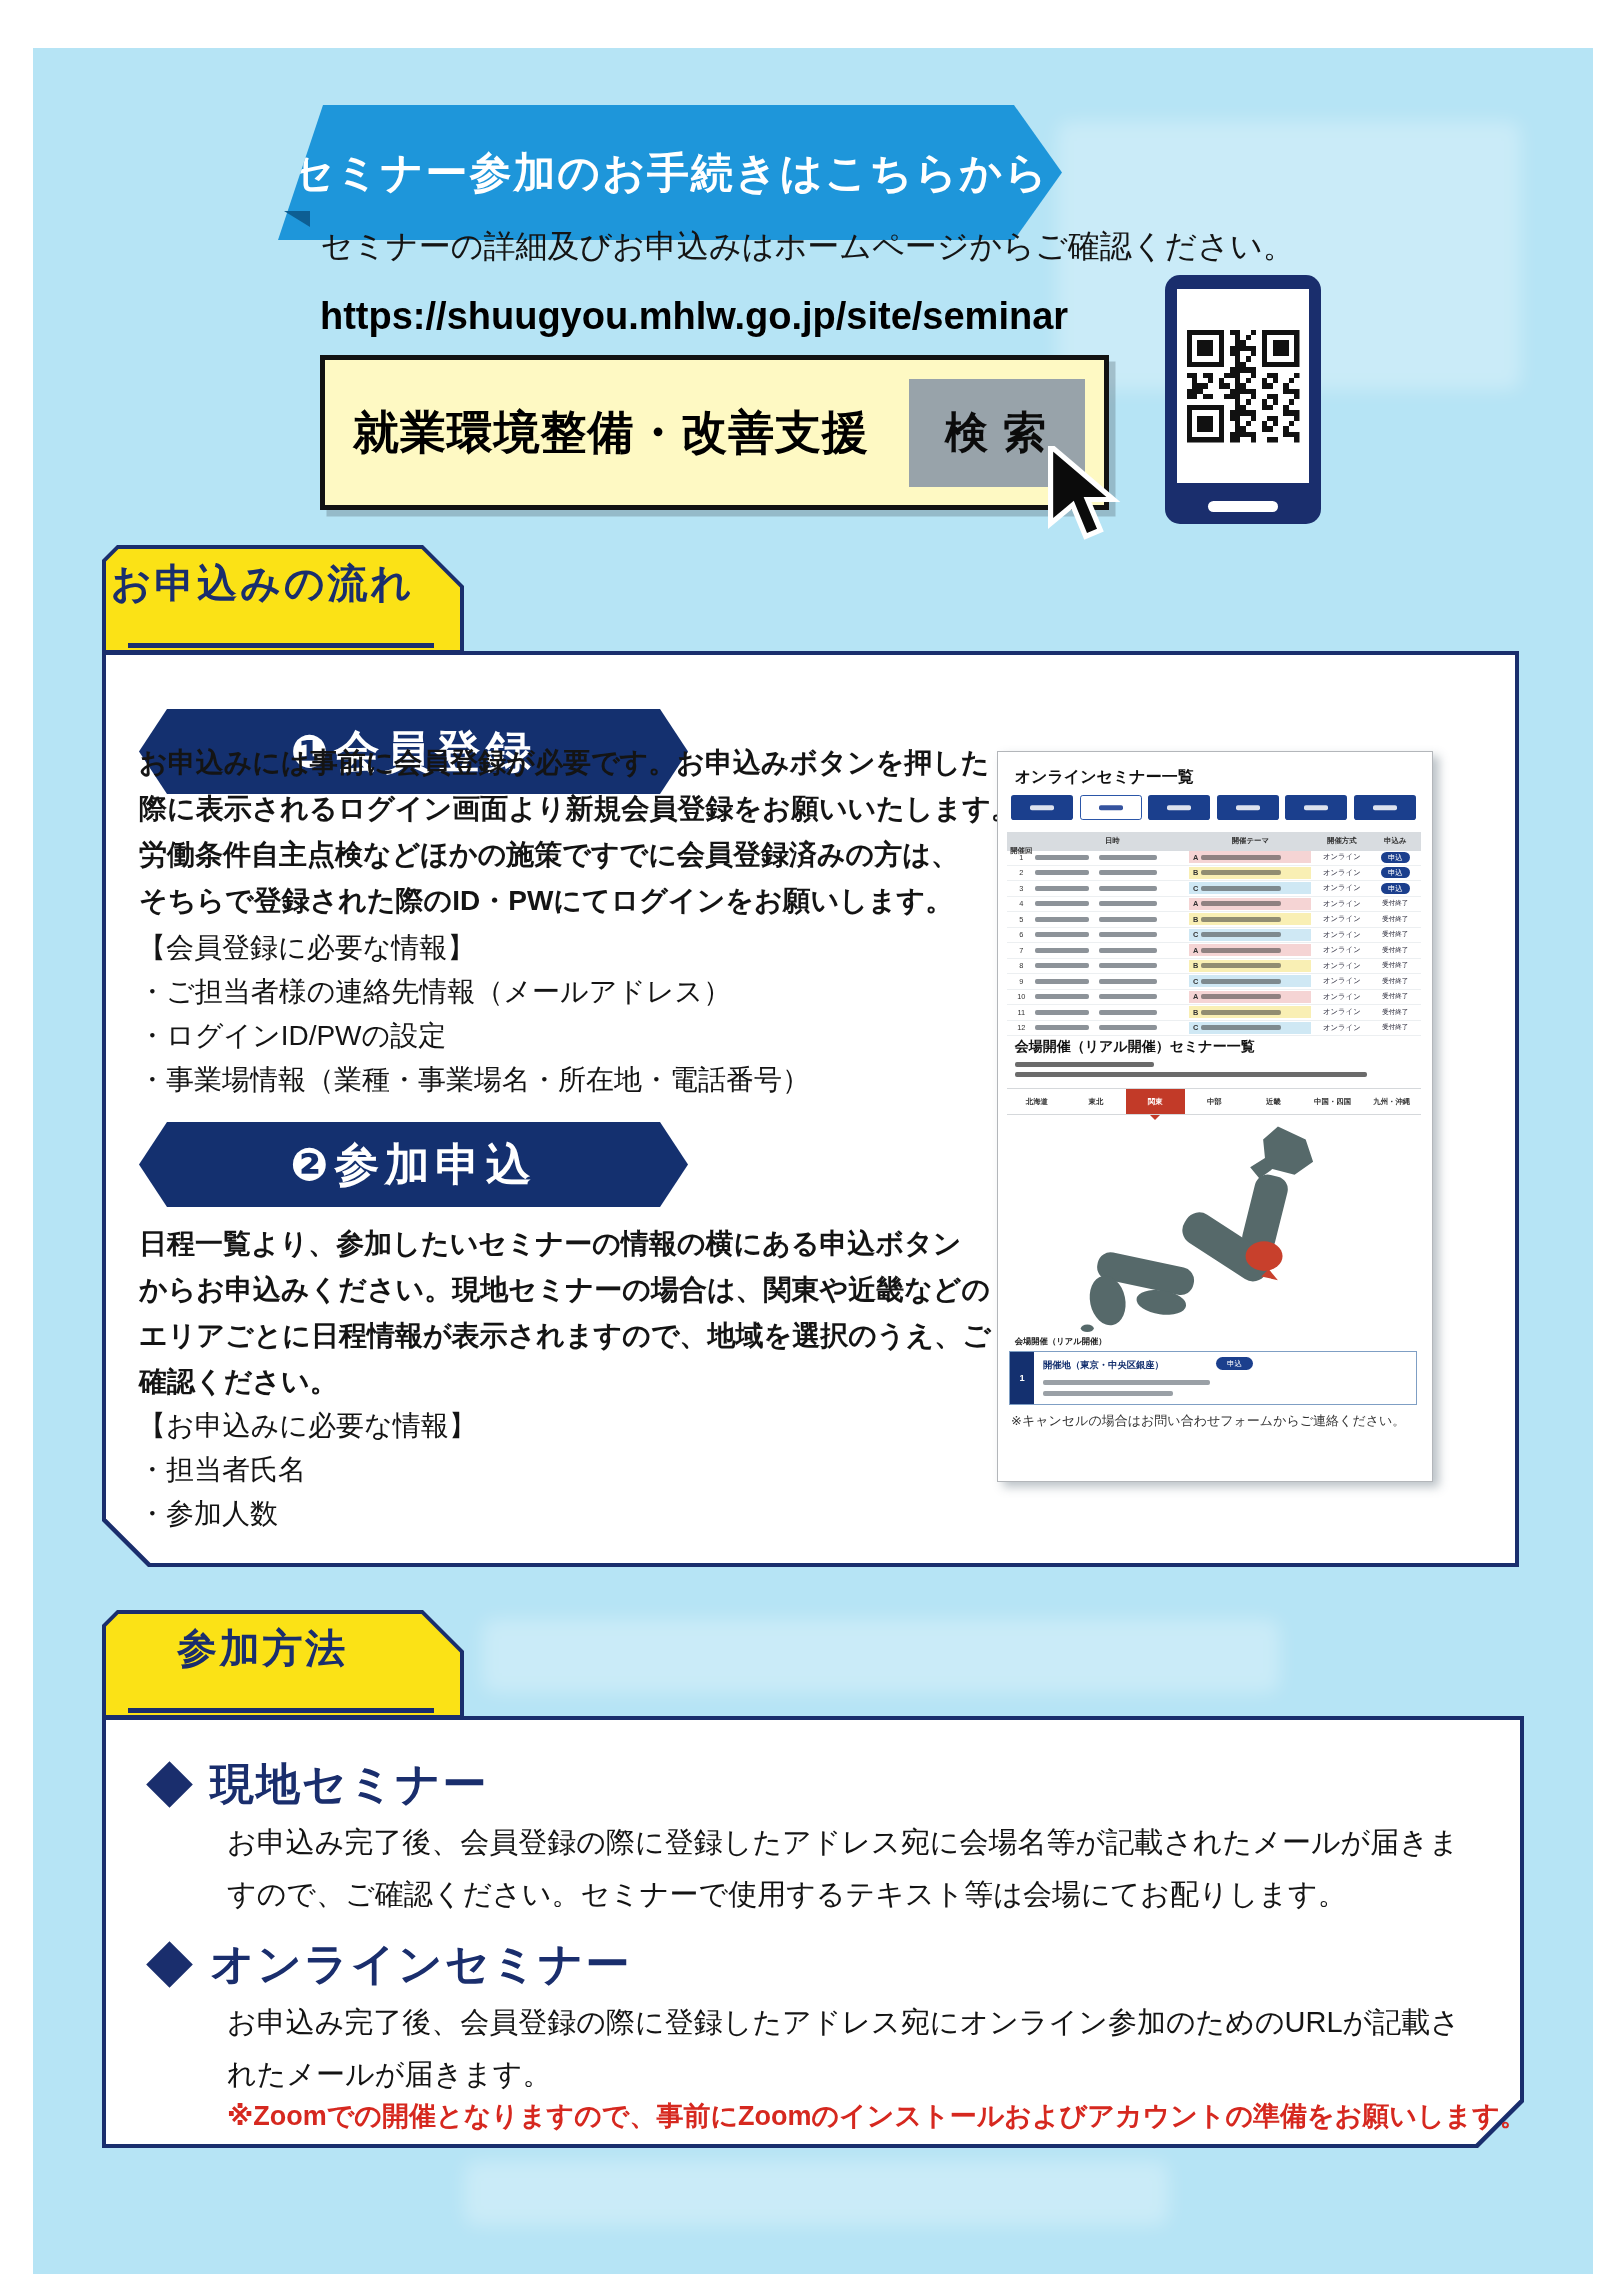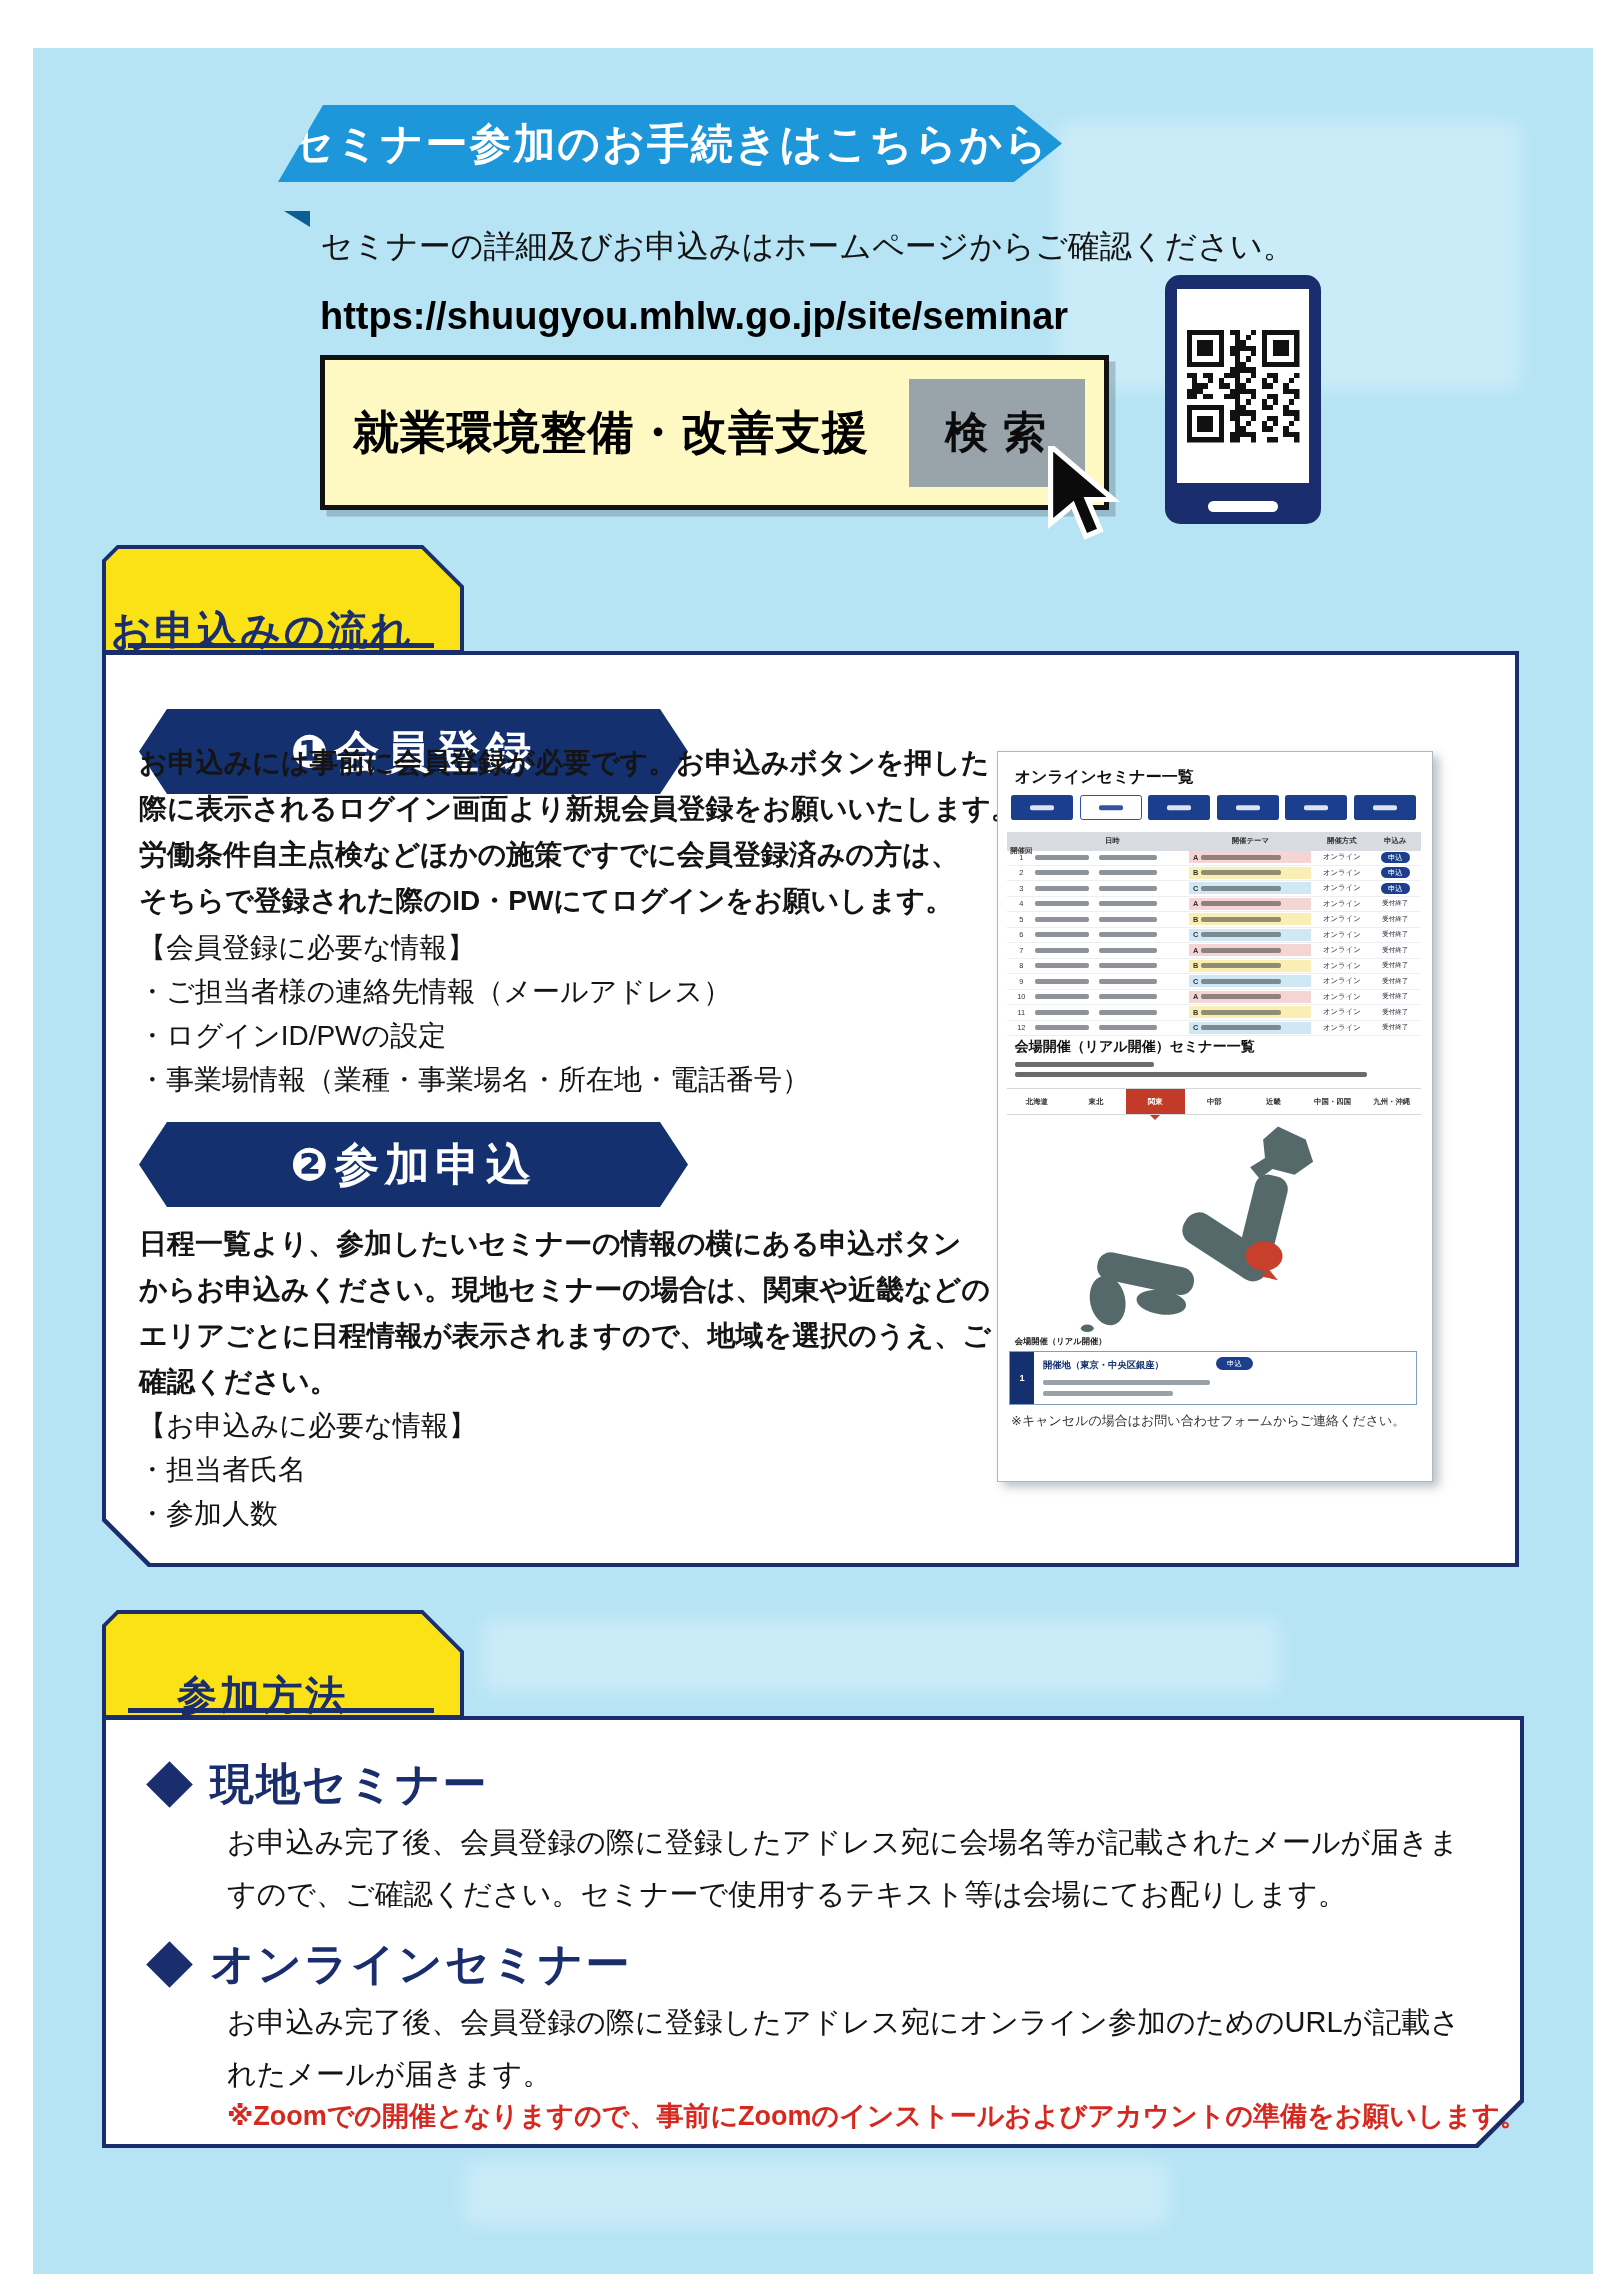--- a/index.html
+++ b/index.html
@@ -2,21 +2,21 @@
 <html style="font-size:15px"><head>
 <meta charset="utf-8">
 <style>
   html,body{margin:0;padding:0;background:#ffffff;}
   .canvas{position:relative;width:1621px;height:2293px;background:#ffffff;overflow:hidden;
           font-family:"Liberation Sans","DejaVu Sans",sans-serif;color:#1a1a1a;}
   .page-bg{position:absolute;left:33px;top:48px;width:1560px;height:2226px;background:#b6e4f5;}
   .ghost{position:absolute;background:rgba(255,255,255,0.28);filter:blur(9.3px);border-radius:13px;}
 
   
-  .banner{position:absolute;left:278px;top:105px;width:784px;height:77px;background:#1e96da;
+  .banner{position:absolute;left:278px;top:105px;width:784px;height:135px;background:#1e96da;
           clip-path:polygon(45px 0,calc(100% - 48px) 0,100% 50%,calc(100% - 48px) 100%,0 100%);
           display:flex;align-items:center;justify-content:center;}
   .banner span{color:#fff;font-size:42px;font-weight:bold;letter-spacing:1.9px;white-space:nowrap;}
   .banner-fold{position:absolute;left:284px;top:211px;width:26px;height:16px;background:#0d5e93;
           clip-path:polygon(0 0,100% 0,100% 100%);}
   .subtitle{position:absolute;left:158px;top:225px;width:1299px;text-align:center;font-size:32px;
           color:#141414;white-space:nowrap;}
   .url{position:absolute;left:320px;top:295px;font-size:38px;font-weight:bold;color:#000;white-space:nowrap;}
 
   
@@ -36,21 +36,21 @@
   .home-bar{position:absolute;left:50%;transform:translateX(-50%);bottom:12px;width:70px;height:11px;
           background:#fff;border-radius:5.6px;}
 
   
   .tab{position:absolute;width:362px;height:109px;}
   .tab .t-outer{position:absolute;inset:0;background:#1a2e6d;
           clip-path:polygon(15px 0,calc(100% - 41px) 0,100% 41px,100% 100%,0 100%,0 15px);}
   .tab .t-inner{position:absolute;inset:3.7px;background:#fbe216;
           clip-path:polygon(13px 0,calc(100% - 39px) 0,100% 39px,100% 100%,0 100%,0 13px);}
   .tab .t-label{position:absolute;left:0;right:41px;top:11px;text-align:center;font-size:40px;
-          font-weight:bold;color:#1a2e6d;letter-spacing:2.8px;margin-top:47px;}
+          font-weight:bold;color:#1a2e6d;letter-spacing:2.8px;}
   .tab .t-underline{position:absolute;left:26px;bottom:5.6px;width:306px;height:5.6px;background:#1a2e6d;}
 
   .secbox{position:absolute;}
   .secbox .b-outer{position:absolute;inset:0;background:#1a2e6d;}
   .secbox .b-inner{position:absolute;inset:3.7px;background:#fff;}
   .cut-bl .b-outer{clip-path:polygon(0 0,100% 0,100% 100%,46px 100%,0 calc(100% - 46px));}
   .cut-bl .b-inner{clip-path:polygon(0 0,100% 0,100% 100%,45px 100%,0 calc(100% - 45px));}
   .cut-br .b-outer{clip-path:polygon(0 0,100% 0,100% calc(100% - 46px),calc(100% - 46px) 100%,0 100%);}
   .cut-br .b-inner{clip-path:polygon(0 0,100% 0,100% calc(100% - 45px),calc(100% - 45px) 100%,0 100%);}
 

